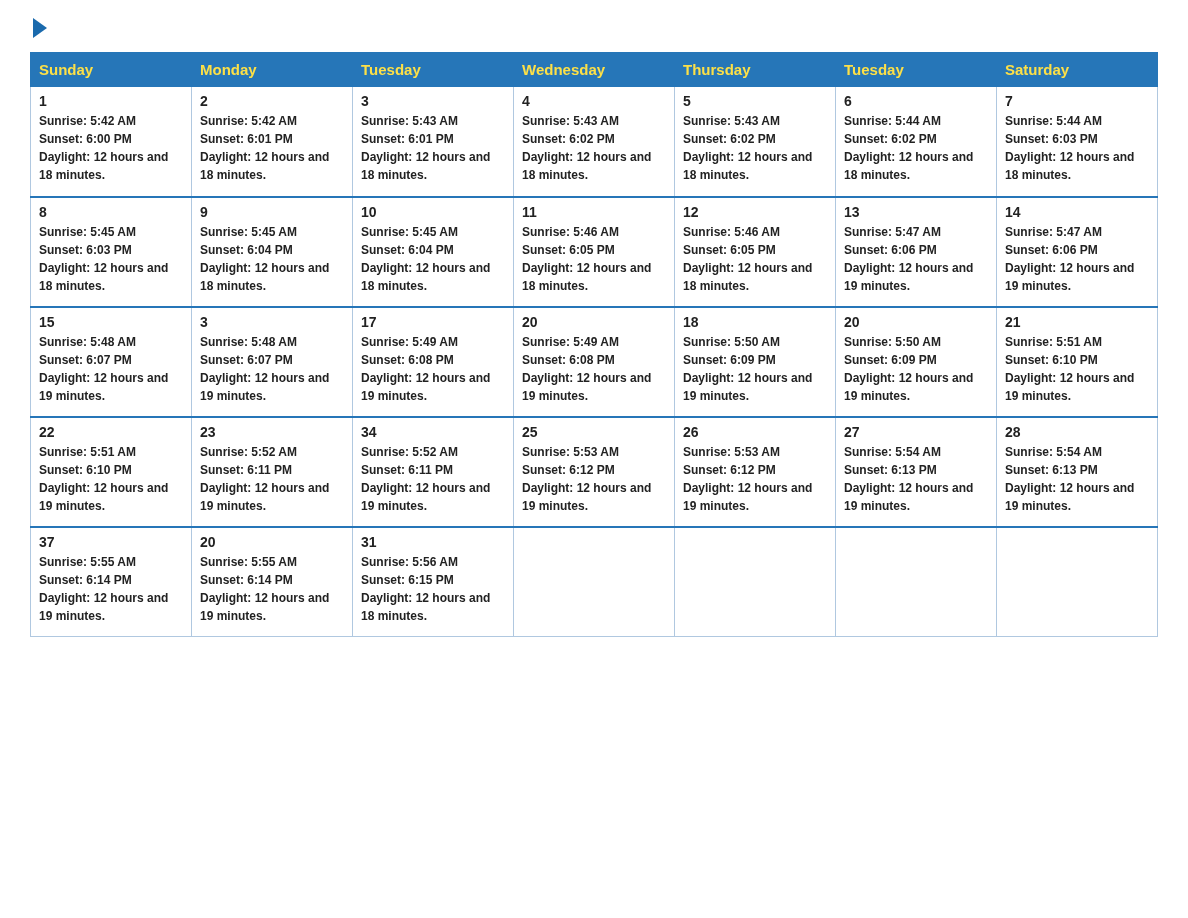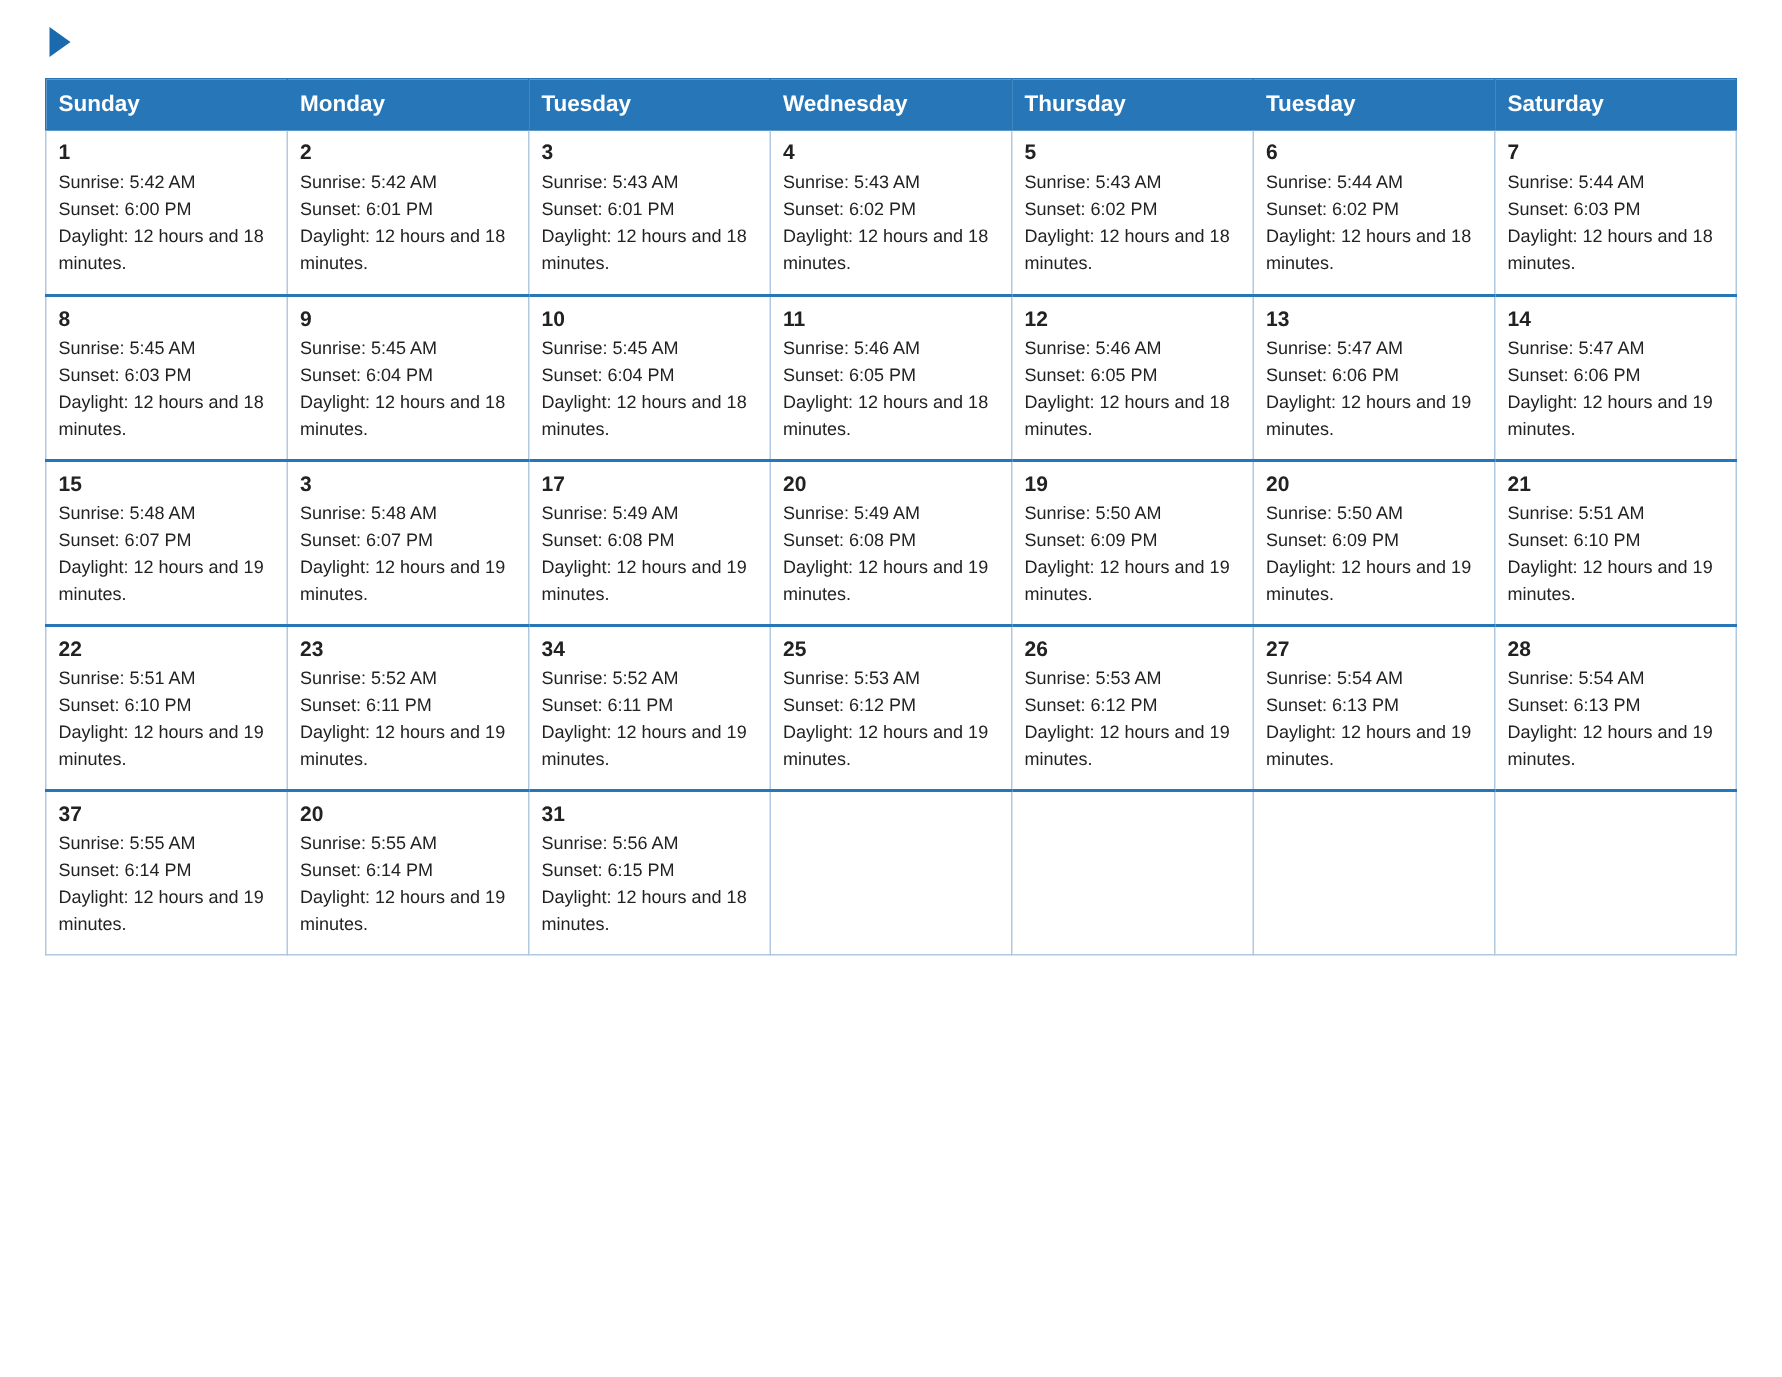--- a/index.html
+++ b/index.html
@@ -60,21 +60,21 @@
       color: #555;
       margin-top: 4px;
     }
     .calendar-table {
       width: 100%;
       border-collapse: collapse;
       table-layout: fixed;
     }
     .calendar-table th {
       background-color: #2676b8;
-      color: #ffffff;
+      color: #fde047;
       font-size: 15px;
       font-weight: bold;
       padding: 8px 8px;
       text-align: left;
       border: 1px solid #2676b8;
     }
     .calendar-table td {
       vertical-align: top;
       border: 1px solid #b0c8e0;
       padding: 6px 8px 8px 8px;
@@ -88,20 +88,21 @@
     .day-num {
       font-size: 14px;
       font-weight: bold;
       display: block;
       margin-bottom: 3px;
     }
     .day-info {
       font-size: 12px;
       line-height: 1.5;
       color: #222;
+      font-weight: bold;
     }
     .row-separator td {
       border-top: 2px solid #2676b8;
     }
   </style>
 </head>
 <body>
 
 <div class="header">
   <div class="logo">
@@ -201,21 +202,21 @@
         </td>
         <td>
           <span class="day-num">17</span>
           <div class="day-info">Sunrise: 5:49 AM<br>Sunset: 6:08 PM<br>Daylight: 12 hours and 19 minutes.</div>
         </td>
         <td>
           <span class="day-num">20</span>
           <div class="day-info">Sunrise: 5:49 AM<br>Sunset: 6:08 PM<br>Daylight: 12 hours and 19 minutes.</div>
         </td>
         <td>
-          <span class="day-num">19</span>
+          <span class="day-num">18</span>
           <div class="day-info">Sunrise: 5:50 AM<br>Sunset: 6:09 PM<br>Daylight: 12 hours and 19 minutes.</div>
         </td>
         <td>
           <span class="day-num">20</span>
           <div class="day-info">Sunrise: 5:50 AM<br>Sunset: 6:09 PM<br>Daylight: 12 hours and 19 minutes.</div>
         </td>
         <td>
           <span class="day-num">21</span>
           <div class="day-info">Sunrise: 5:51 AM<br>Sunset: 6:10 PM<br>Daylight: 12 hours and 19 minutes.</div>
         </td>

